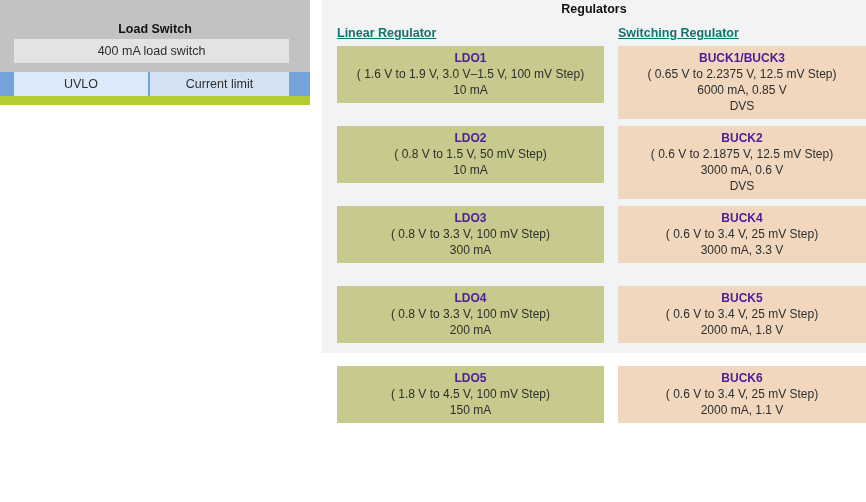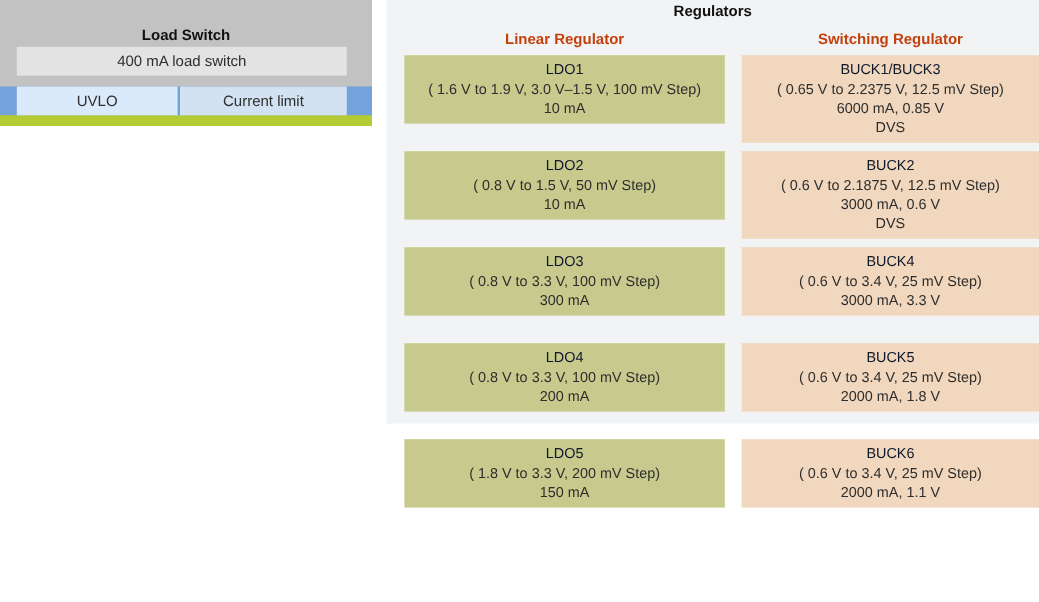--- a/index.html
+++ b/index.html
@@ -54,37 +54,37 @@
     background:var(--panel,#f2f3f5);
   }
   .panel-title {
     text-align:center; padding-top:2px; font-weight:bold;
     font-size:12.5px; color:#111;
   }
   .col-headers {
     position:absolute; top:26px; left:15px; display:flex; gap:14px;
   }
   .col-headers span {
-    display:block; text-align:center; font-weight:bold;
-    font-size:12.5px; color:#c2410c;
+    display:block; text-align:left; font-weight:bold;
+    font-size:12.5px; color:#0f766e;text-decoration:underline;
   }
   .col-headers .w-linear { width:267px; }
   .col-headers .w-switch { width:248px; }
   .reg-grid {
     position:absolute; top:46px; left:15px;
     display:grid; grid-template-columns:267px 248px;
     column-gap:14px; grid-auto-rows:80px; align-items:start;
   }
   .reg-box {
     box-sizing:border-box; width:100%;
     padding:4px 2px 5px; text-align:center;
   }
   .reg-box.ldo  { background:var(--ldo,#c7ca8c); }
   .reg-box.buck { background:var(--buck,#f0d7bd); }
-  .reg-title { font-weight:normal; font-size:12px; line-height:16px; color:#0f172a; }
+  .reg-title { font-weight:bold; font-size:12px; line-height:16px; color:#4c1d95; }
   .reg-line  { font-size:12px; line-height:16px; color:#2e2e2e; white-space:nowrap; }
 </style>
 </head>
 <body>
 
 <div class="stage">
 
   <div class="block lb-buffer c-buffer">
     <div class="block-header">32 kHz Buffer</div>
     <div class="block-item">32 kHz OSC Driver/Buffer</div>
@@ -171,21 +171,21 @@
         <div class="reg-line">200 mA</div>
       </div>
       <div class="reg-box buck">
         <div class="reg-title">BUCK5</div>
         <div class="reg-line">( 0.6 V to 3.4 V, 25 mV Step)</div>
         <div class="reg-line">2000 mA, 1.8 V</div>
       </div>
 
       <div class="reg-box ldo">
         <div class="reg-title">LDO5</div>
-        <div class="reg-line">( 1.8 V to 3.3 V, 200 mV Step)</div>
+        <div class="reg-line">( 1.8 V to 4.5 V, 100 mV Step)</div>
         <div class="reg-line">150 mA</div>
       </div>
       <div class="reg-box buck">
         <div class="reg-title">BUCK6</div>
         <div class="reg-line">( 0.6 V to 3.4 V, 25 mV Step)</div>
         <div class="reg-line">2000 mA, 1.1 V</div>
       </div>
 
     </div>
   </div>

